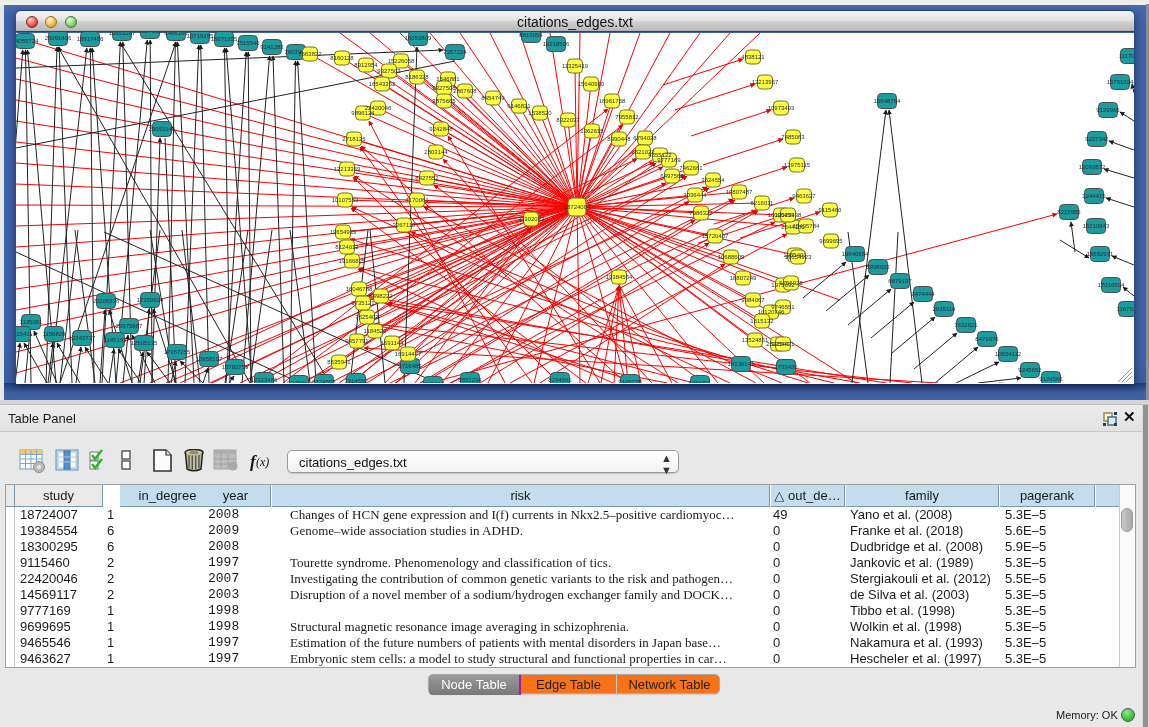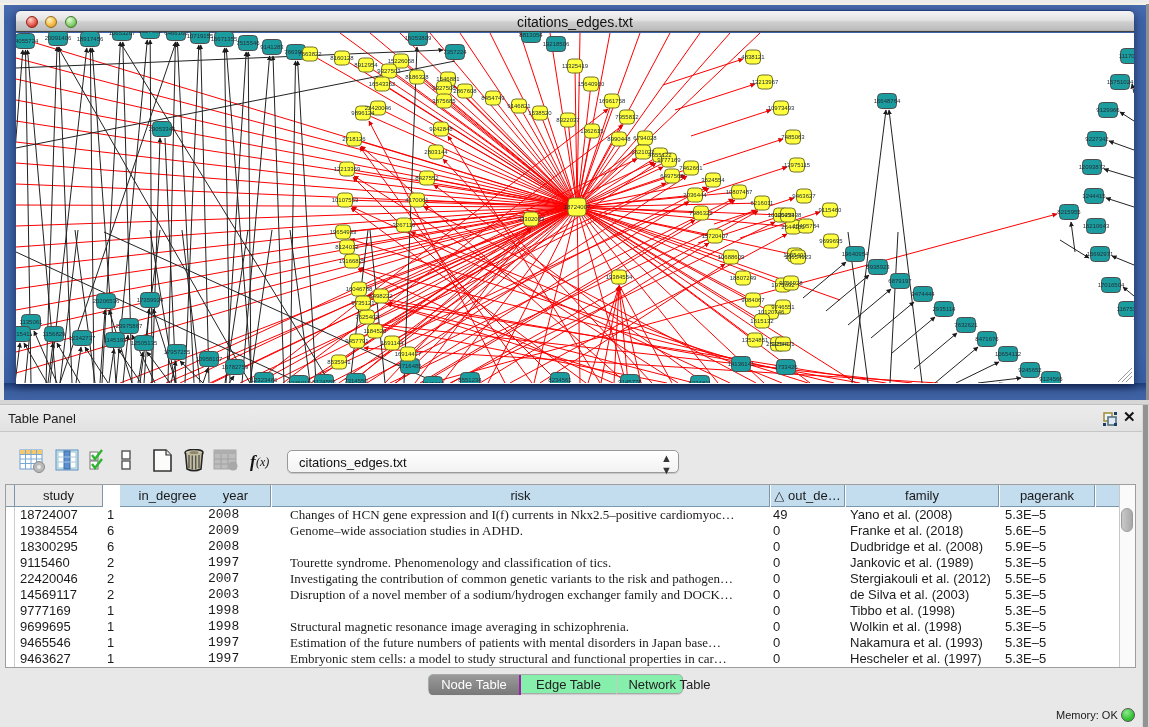--- a/index.html
+++ b/index.html
@@ -45,22 +45,22 @@
   font-size:13px; color:#1a1a1a; text-align:center; line-height:22px; }
 .trow { position:absolute; left:6px; width:1112px; height:16px; font-size:13px; color:#1b1b1b; white-space:nowrap; }
 .trow span { position:absolute; top:0px; overflow:hidden; }
 .c1 { left:14px; width:86px; } .c2 { left:101px; width:95px; } .c3 { left:202px; width:66px;font-family:Liberation Mono, monospace; }
 .c4 { left:284px; width:494px;font-family:Liberation Serif, serif; } .c5 { left:767px; width:72px; } .c6 { left:844px; width:150px; }
 .c7 { left:999px; width:92px; }
 #vsb { position:absolute; left:1119px; top:485px; width:16px; height:182px; background:#fafafa; border-left:1px solid #c9c9c9;}
 #vsbthumb { position:absolute; left:1121px; top:508px; width:12px; height:24px; border-radius:6px;
   background:linear-gradient(90deg,#c9c9c9,#a8a8a8); border:1px solid #9b9b9b;}
 
-#tabs { position:absolute; left:428px; top:674px; width:255px; height:20px;
-  border:1px solid #a9a9a9; border-radius:5px; background:#86efac; box-shadow:0 1px 1px rgba(0,0,0,.12); font-size:13px; }
+#tabs { position:absolute; left:428px; top:674px; width:292px; height:20px;
+  border:1px solid #a9a9a9; border-radius:5px; background:#f97316; box-shadow:0 1px 1px rgba(0,0,0,.12); font-size:13px; }
 .tab { position:absolute; top:0; height:20px; line-height:19px; text-align:center; color:#222; }
 #tab1 { left:0; width:90px; background:linear-gradient(#9a9a9a,#787878); color:#fff; border-radius:4px 0 0 4px; }
 #tab2 { left:90px; width:97px; border-left:2px solid #a21caf; }
 #tab3 { left:187px; width:106px; border-left:1px solid #c9c9c9; }
 #status { position:absolute; left:1056px; top:709px; font-size:11px; color:#1a1a1a; }
 #led { position:absolute; left:1121px; top:708px; width:14px; height:14px; border-radius:50%;
   background:radial-gradient(circle at 38% 30%, #8ee88e, #35c335 60%, #22a822); border:1px solid #555; }
 #rgray2 { position:absolute; left:1142px; top:405px; width:7px; height:322px; background:#d9d9d9; }
 #rgray3 { position:absolute; left:1143px; top:405px; width:5px; height:322px; background:#939393; }
 </style></head>

